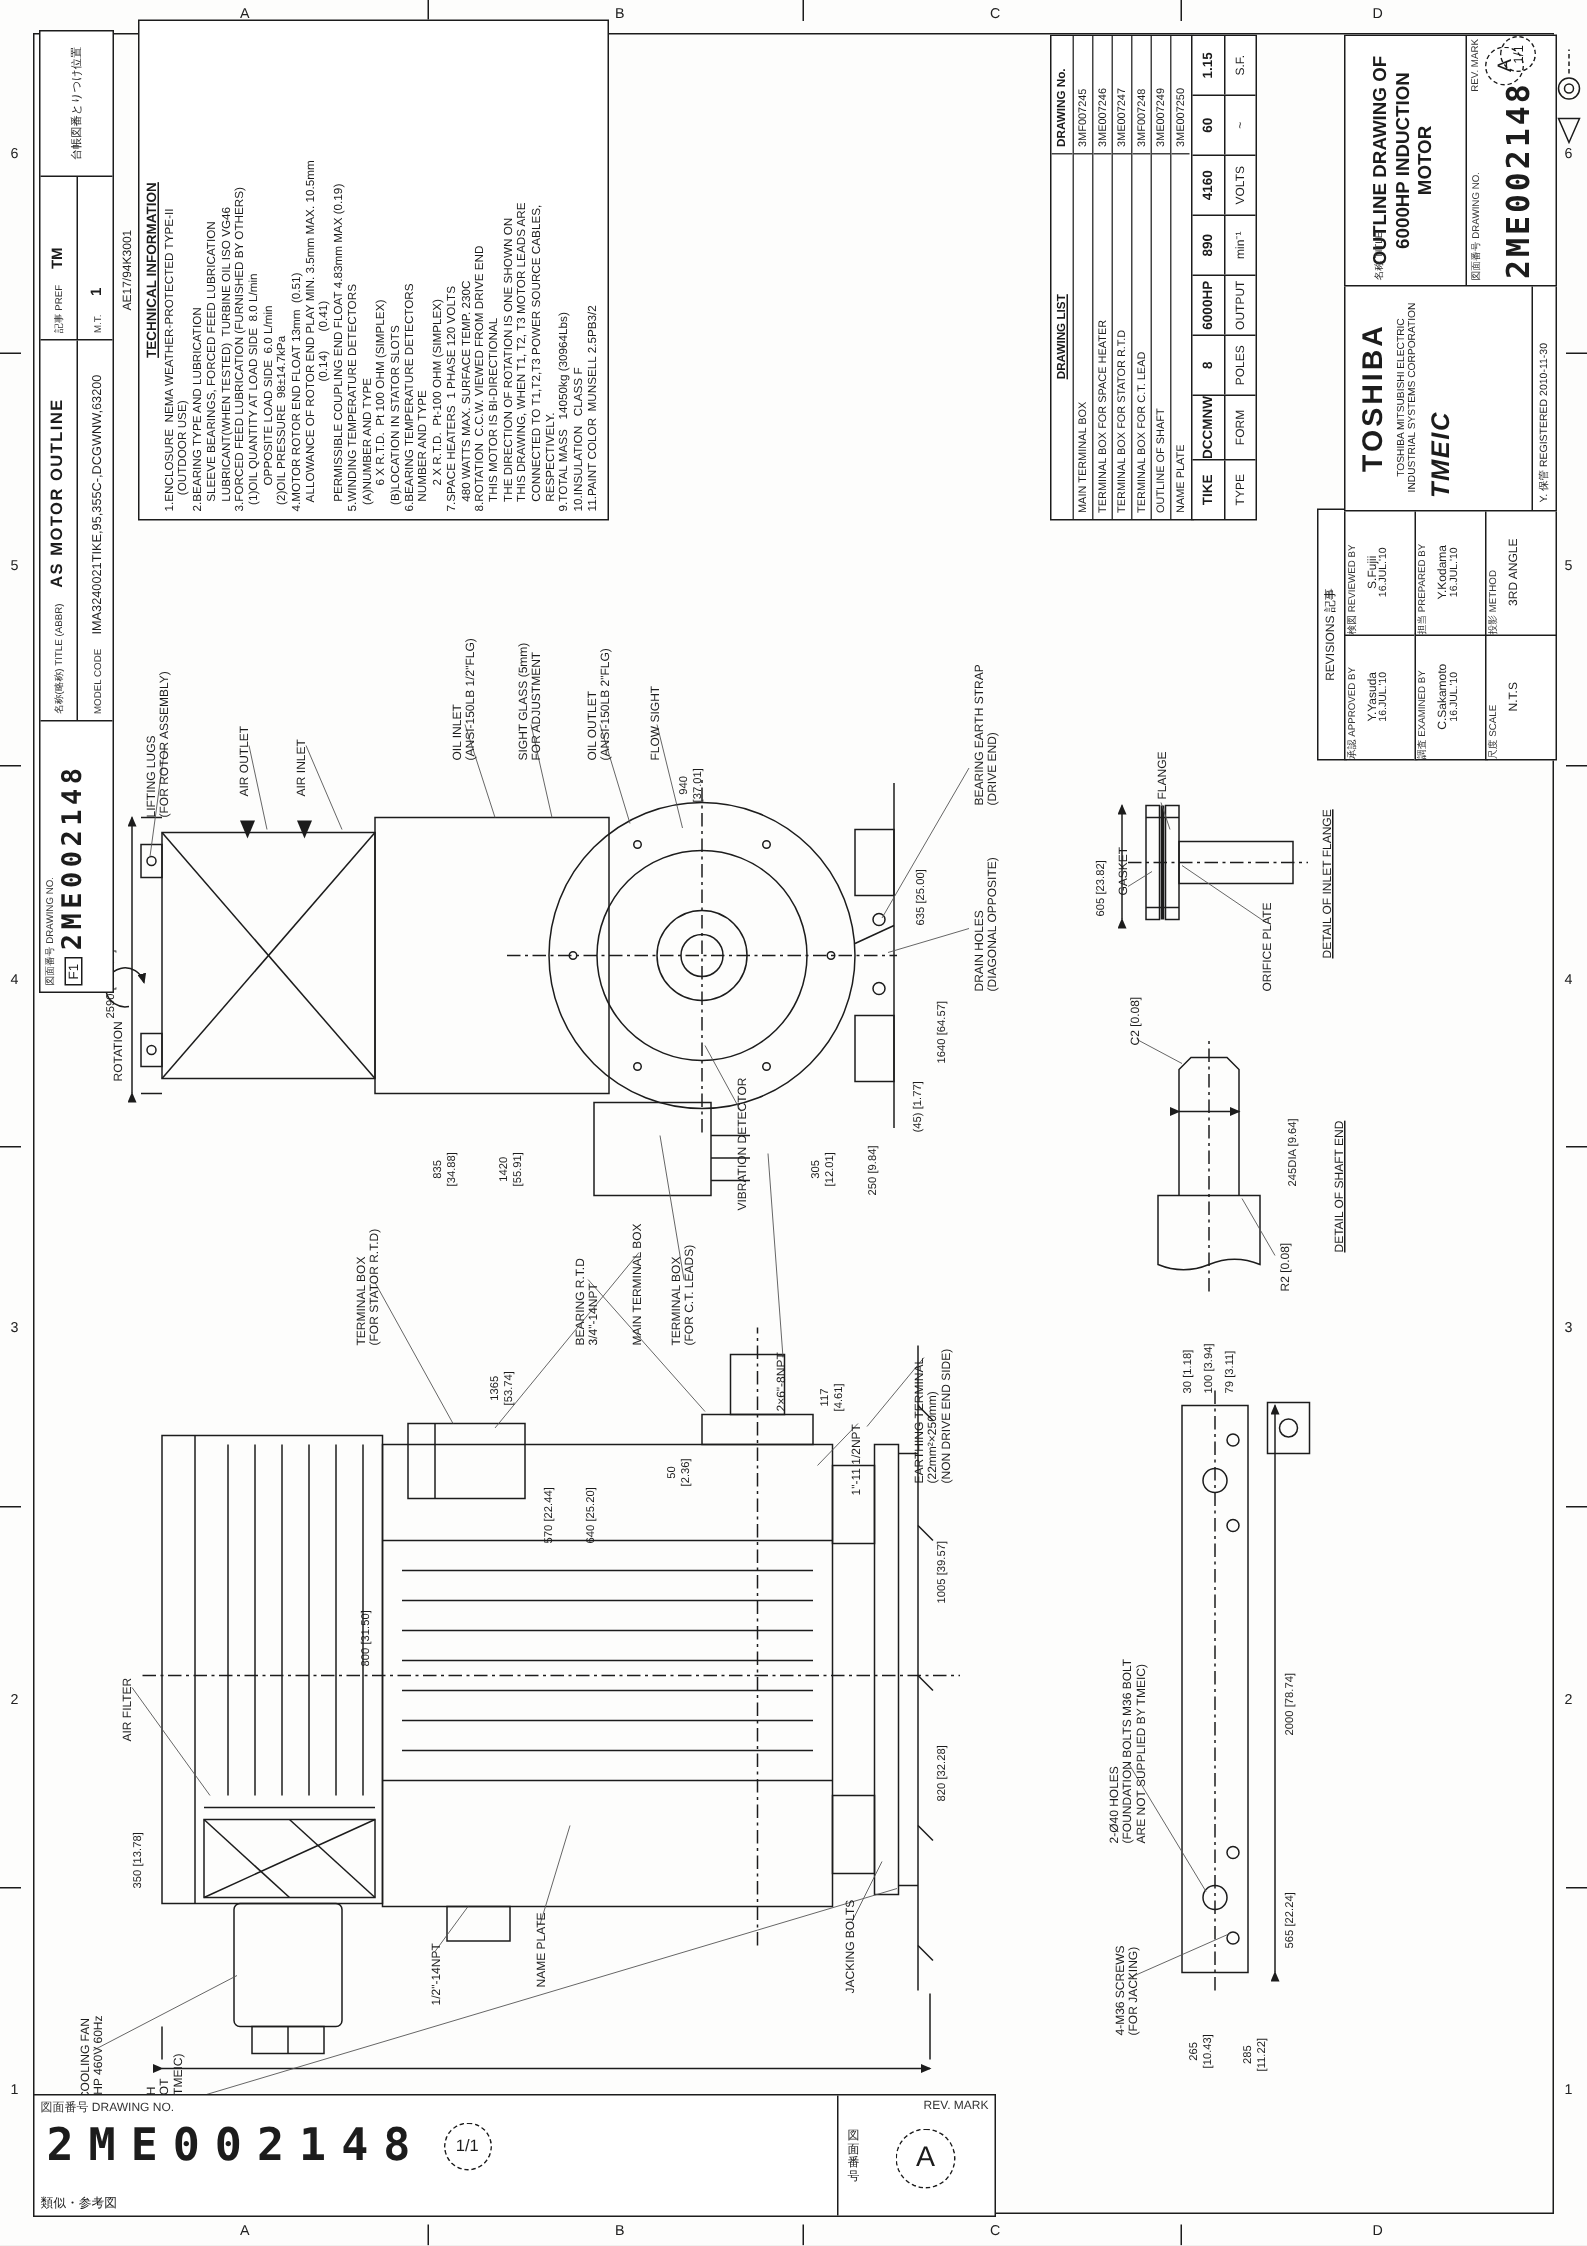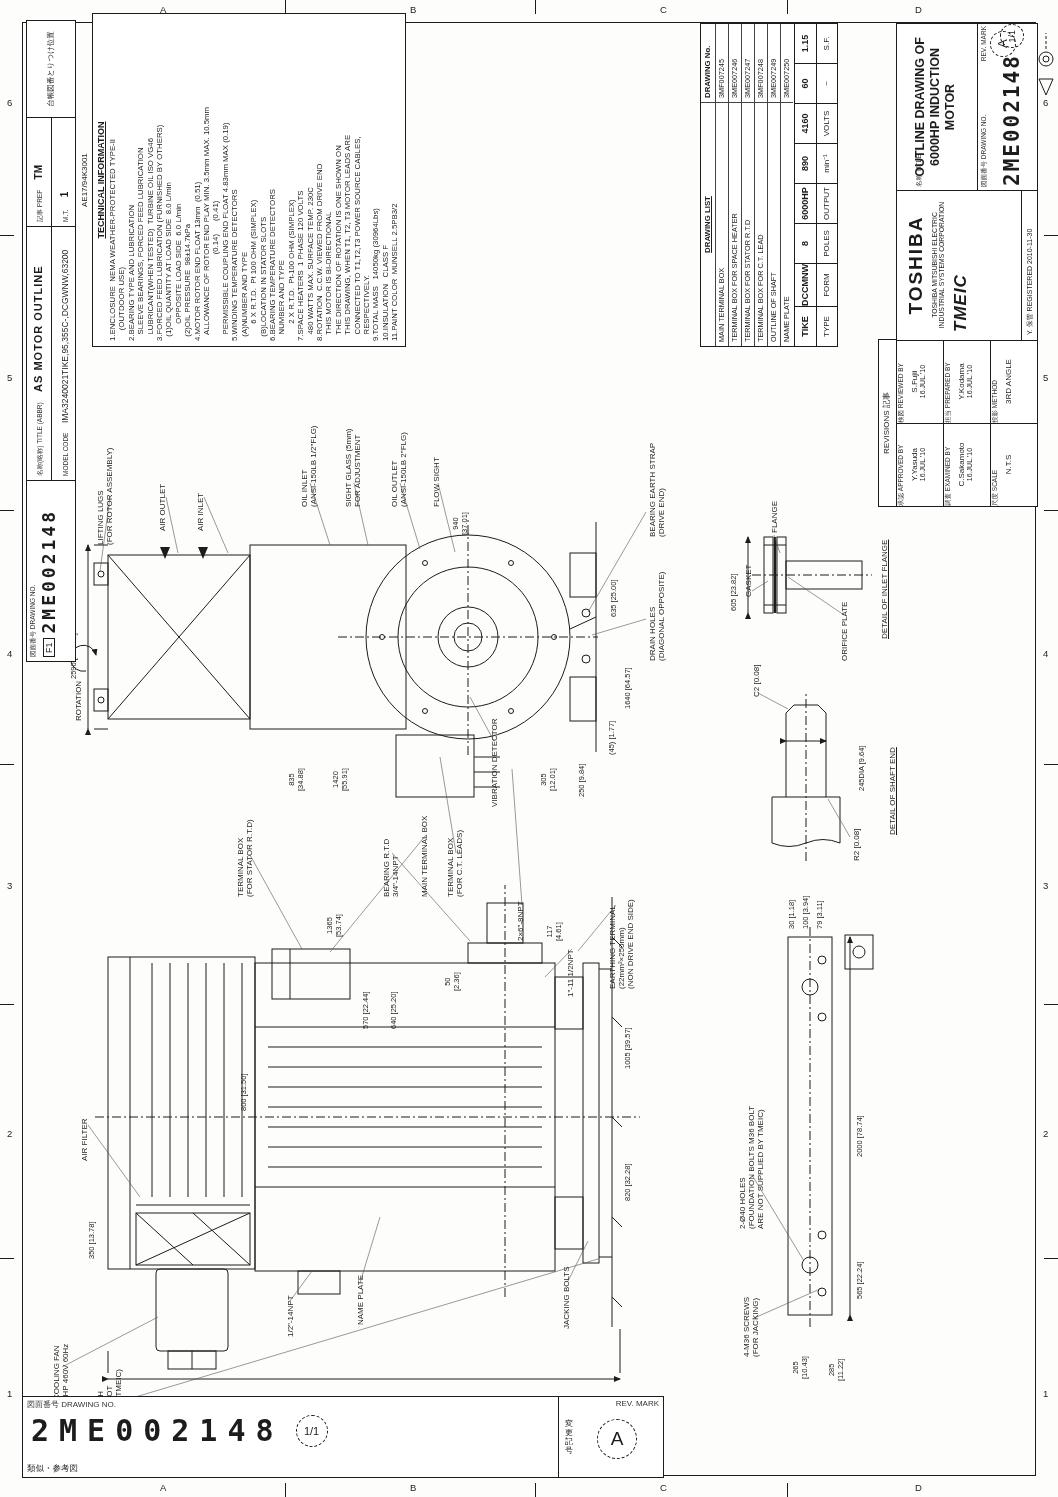--- a/index.html
+++ b/index.html
@@ -543,18 +543,18 @@
     <div style="flex:1;position:relative;border-right:1.2px solid #1c1c1c;">
       <div class="lbl" style="position:absolute;left:4px;top:2px;font-size:8px;">図面番号 DRAWING NO.</div>
       <div style="position:absolute;left:8px;top:16px;display:flex;align-items:center;gap:12px;">
         <span class="bignum" style="font-size:30px;letter-spacing:10px;">2ME002148</span>
         <span class="circ dash" style="width:30px;height:30px;line-height:30px;font-size:11px;">1/1</span>
       </div>
       <div style="position:absolute;left:4px;bottom:2px;font-size:8.5px;">類似・参考図</div>
     </div>
     <div style="width:104px;position:relative;">
       <div class="lbl" style="position:absolute;right:4px;top:2px;font-size:8px;">REV. MARK</div>
-      <div style="position:absolute;left:6px;top:22px;width:12px;font-size:8px;line-height:9px;">変更記号</div>
+      <div style="position:absolute;left:6px;top:22px;width:12px;font-size:8px;line-height:9px;">図面番号</div>
       <span class="circ dash" style="position:absolute;left:38px;top:22px;width:38px;height:38px;line-height:38px;font-size:19px;">A</span>
     </div>
   </div>
 
 </div>
 
 </body></html>

